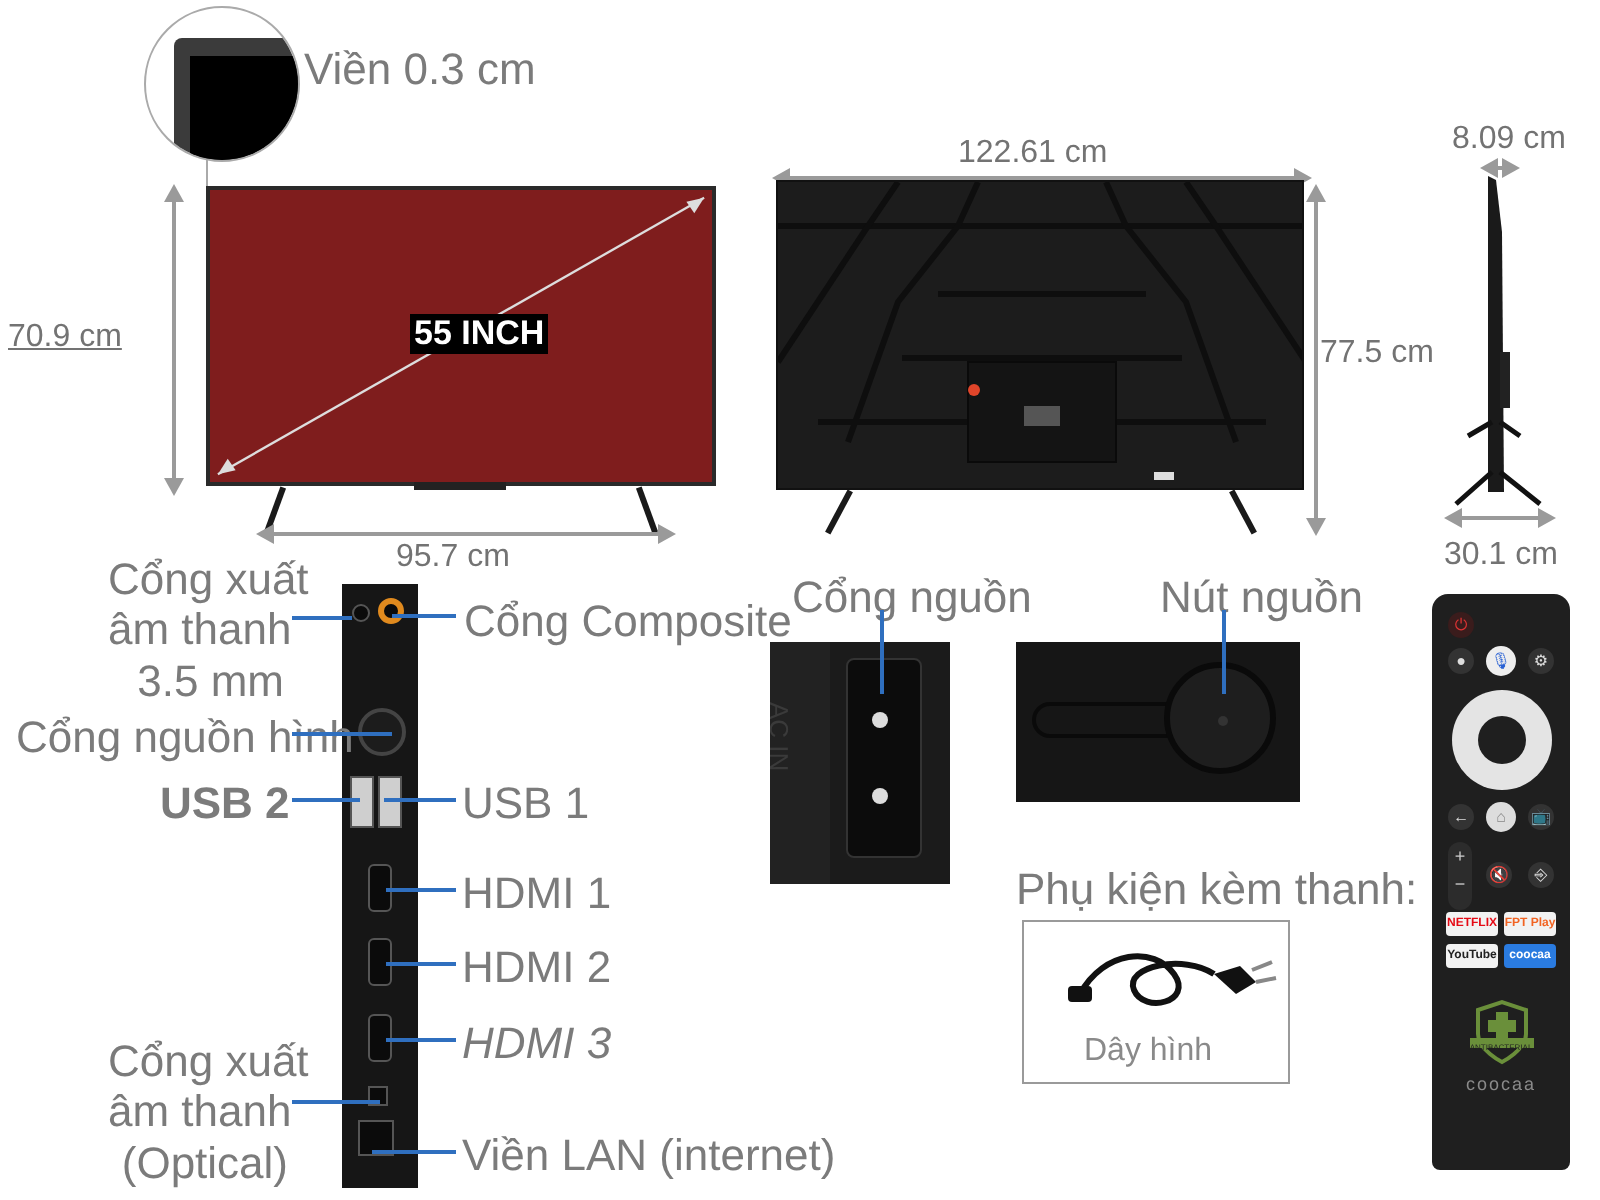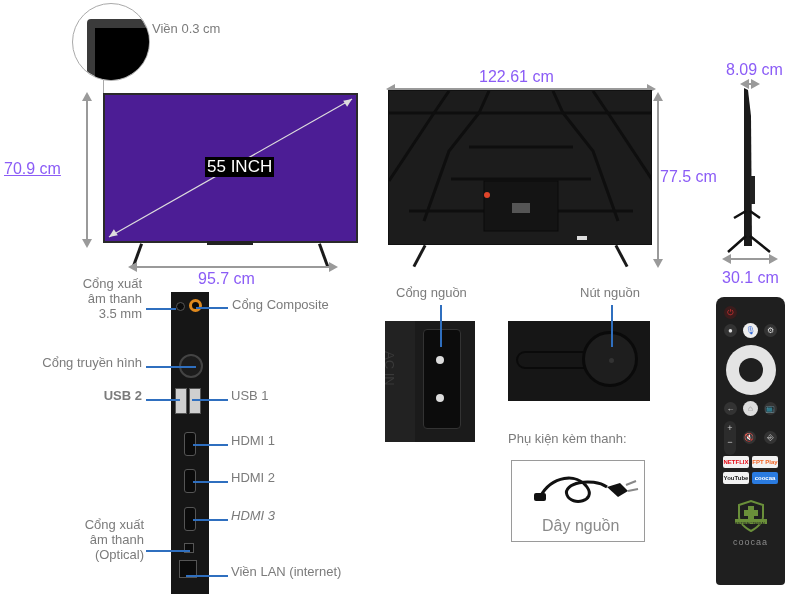--- a/index.html
+++ b/index.html
@@ -1,34 +1,34 @@
 <!DOCTYPE html>
 <html><head>
 <meta charset="utf-8">
 <style>
   * { box-sizing: border-box; margin: 0; padding: 0; }
   html, body { width: 800px; height: 600px; background: #ffffff; overflow: hidden; }
   body { position: relative; font-family: "Liberation Sans", sans-serif; color: #7a7a7a; }
   .abs { position: absolute; }
-  .lbl { position: absolute; font-size: 13px; color: #7b7b7b; white-space: nowrap; line-height: 1.15; }
+  .lbl { position: absolute; font-size: 22px; color: #7b7b7b; white-space: nowrap; line-height: 1.15; }
   .lbl.r { text-align: right; }
-  .dim { position: absolute; font-size: 16px; color: #8b5cf6; white-space: nowrap; }
+  .dim { position: absolute; font-size: 16px; color: #737373; white-space: nowrap; }
   .hline { position: absolute; height: 1.5px; background: #2f6fbf; }
   .vline { position: absolute; width: 1.5px; background: #2f6fbf; }
   .arrow-h { position: absolute; height: 2px; background: #9a9a9a; }
   .arrow-h::before, .arrow-h::after { content: ""; position: absolute; top: -4px; border-top: 5px solid transparent; border-bottom: 5px solid transparent; }
   .arrow-h::before { left: -2px; border-right: 9px solid #9a9a9a; }
   .arrow-h::after { right: -2px; border-left: 9px solid #9a9a9a; }
   .arrow-v { position: absolute; width: 2px; background: #9a9a9a; }
   .arrow-v::before, .arrow-v::after { content: ""; position: absolute; left: -4px; border-left: 5px solid transparent; border-right: 5px solid transparent; }
   .arrow-v::before { top: -2px; border-bottom: 9px solid #9a9a9a; }
   .arrow-v::after { bottom: -2px; border-top: 9px solid #9a9a9a; }
 
   
-  .tv-front { left: 103px; top: 93px; width: 255px; height: 150px; background: #4c1d95; border: 2px solid #2a2a2a; }
+  .tv-front { left: 103px; top: 93px; width: 255px; height: 150px; background: #7f1d1d; border: 2px solid #2a2a2a; font-weight: bold; }
   .tv-front .diag { position: absolute; left: 0; top: 0; width: 100%; height: 100%; }
   .tv-front .size { position: absolute; left: 100px; top: 62px; color: #fff; font-size: 17px; background: #000; padding: 0 2px; }
   .leg { position: absolute; width: 3px; height: 24px; background: #1a1a1a; }
 
   
   .bezel { left: 72px; top: 3px; width: 78px; height: 78px; border-radius: 50%; border: 1px solid #aaa; overflow: hidden; background: #fff; }
   .bezel .frame { position: absolute; left: 14px; top: 15px; width: 80px; height: 80px; background: #3b3b3b; border-radius: 4px 0 0 0; }
   .bezel .inner { position: absolute; left: 22px; top: 24px; width: 80px; height: 80px; background: #000; }
 
   
@@ -124,21 +124,21 @@
   <div class="port-hole" style="left:8px;top:268px;width:18px;height:18px;"></div>
 </div>
 
 <div class="lbl r" style="left:54px;top:277px;width:88px;">
   <div>Cổng xuất</div>
   <div>âm thanh</div>
   <div>3.5 mm</div>
 </div>
 <div class="hline" style="left:146px;top:308px;width:30px;"></div>
 
-<div class="lbl r" style="left:8px;top:356px;width:134px;">Cổng truyền hình</div>
+<div class="lbl r" style="left:8px;top:356px;width:134px;">Cổng nguồn hình</div>
 <div class="hline" style="left:146px;top:366px;width:50px;"></div>
 
 <div class="lbl r" style="left:80px;top:389px;width:62px;font-weight:bold;">USB 2</div>
 <div class="hline" style="left:146px;top:399px;width:34px;"></div>
 
 <div class="lbl r" style="left:54px;top:518px;width:90px;">
   <div>Cổng xuất</div>
   <div>âm thanh</div>
   <div>(Optical)</div>
 </div>
@@ -184,21 +184,21 @@
 
 <div class="lbl" style="left:508px;top:432px;">Phụ kiện kèm thanh:</div>
 <div class="abs accessory-box">
   <svg class="abs" style="left:20px;top:6px;" width="110" height="44" viewBox="0 0 110 44">
     <path d="M8,30 C20,8 45,6 55,20 C65,34 40,40 35,28 C30,16 60,10 75,20" stroke="#111" stroke-width="3" fill="none"></path>
     <rect x="2" y="26" width="12" height="8" fill="#111" rx="2"></rect>
     <path d="M75,20 L88,16 L96,24 L86,30 Z" fill="#111"></path>
     <line x1="94" y1="18" x2="104" y2="14" stroke="#888" stroke-width="2"></line>
     <line x1="96" y1="24" x2="106" y2="22" stroke="#888" stroke-width="2"></line>
   </svg>
-  <div class="lbl" style="left:30px;top:56px;font-size:16px;color:#8a8a8a;">Dây nguồn</div>
+  <div class="lbl" style="left:30px;top:56px;font-size:16px;color:#8a8a8a;">Dây hình</div>
 </div>
 
 <div class="abs remote">
   <div class="rbtn" style="left:8px;top:9px;width:13px;height:13px;background:#3a1c1c;color:#d33;">⏻</div>
   <div class="rbtn" style="left:8px;top:27px;width:13px;height:13px;">●</div>
   <div class="rbtn" style="left:27px;top:26px;width:15px;height:15px;background:#eee;color:#2a62d4;">🎙</div>
   <div class="rbtn" style="left:48px;top:27px;width:13px;height:13px;">⚙</div>
   <div class="abs" style="left:10px;top:48px;width:50px;height:50px;border-radius:50%;background:#e4e4e4;">
     <div class="abs" style="left:13px;top:13px;width:24px;height:24px;border-radius:50%;background:#1f1f1f;"></div>
   </div>

